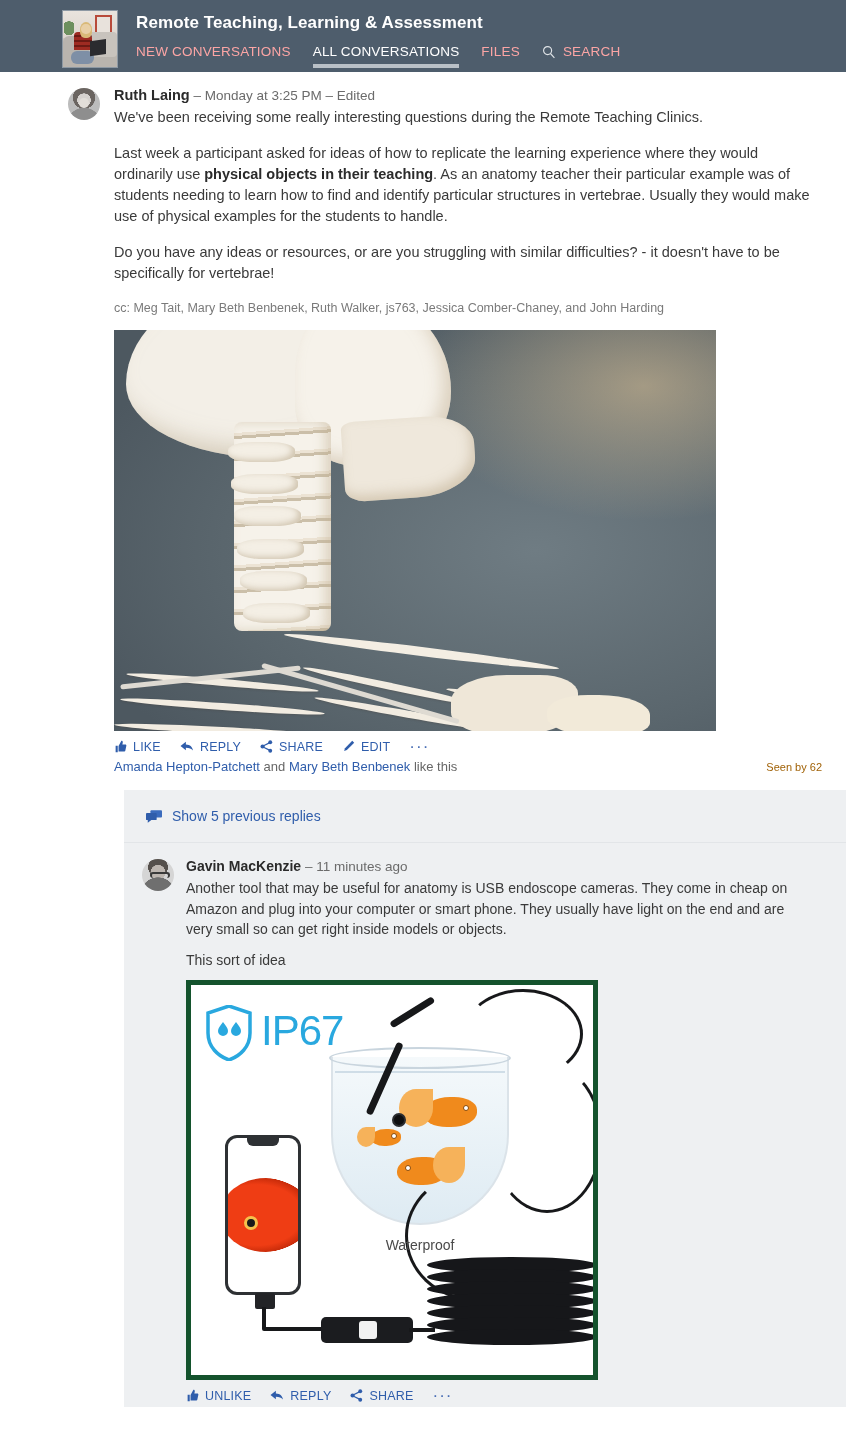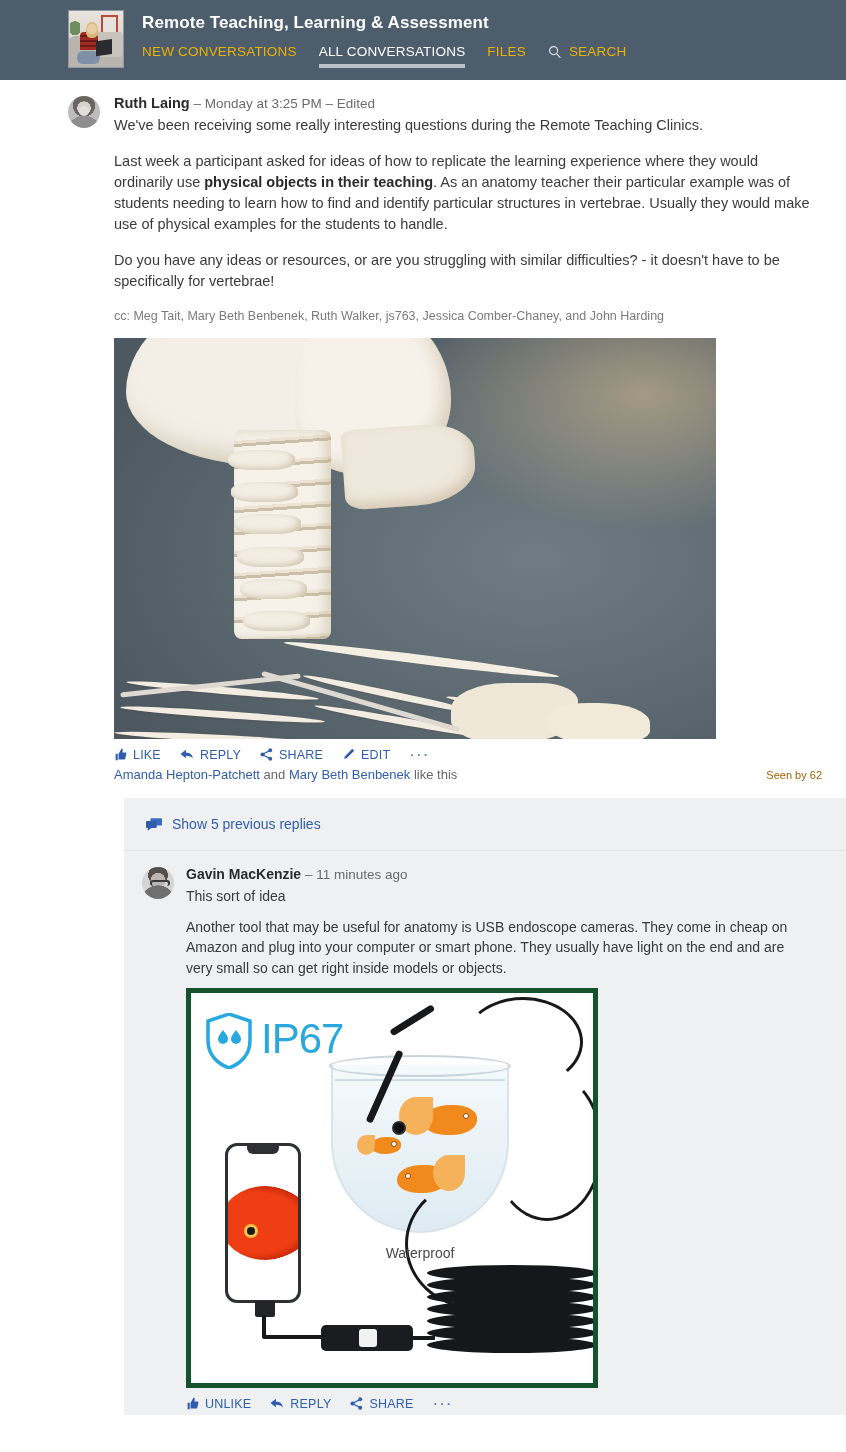--- a/index.html
+++ b/index.html
@@ -10,25 +10,25 @@
     background: #ffffff;
     font-family: "Liberation Sans", sans-serif;
     color: #333333;
     overflow: hidden;
     position: relative;
   }
 
   
   .header {
     width: 846px;
-    height: 80px;
+    height: 72px;
     background: #4e5d6c;
     display: flex;
     align-items: flex-start;
-    padding: 8px 0 0 12px;
+    padding: 8px 0 0 6px;
     position: relative;
   }
   .group-avatar {
     width: 56px;
     height: 58px;
     margin-left: 56px;
     margin-top: 2px;
     border: 1px solid #8d98a3;
     overflow: hidden;
     position: relative;
@@ -57,21 +57,21 @@
     letter-spacing: 0.1px;
     line-height: 20px;
     white-space: nowrap;
   }
   .nav {
     display: flex;
     align-items: center;
     margin-top: 11px;
   }
   .nav-item {
-    color: #eab308;
+    color: #fca5a5;
     font-size: 13.5px;
     letter-spacing: 0.2px;
     margin-right: 22px;
     padding-bottom: 9px;
     position: relative;
     cursor: pointer;
     white-space: nowrap;
   }
   .nav-item.active { color: #ffffff; }
   .nav-item.active::after {
@@ -320,22 +320,22 @@
       <span>Show 5 previous replies</span>
     </div>
 
     <div class="reply">
       <div class="avatar av-gavin"></div>
       <div class="post-body">
         <div class="meta">
           <span class="author">Gavin MacKenzie</span><span> – 11 minutes ago</span>
         </div>
 
+        <p class="para">Another tool that may be useful for anatomy is USB endoscope cameras. They come in cheap on Amazon and plug into your computer or smart phone. They usually have light on the end and are very small so can get right inside models or objects.</p>
         <p class="para">This sort of idea</p>
-        <p class="para">Another tool that may be useful for anatomy is USB endoscope cameras. They come in cheap on Amazon and plug into your computer or smart phone. They usually have light on the end and are very small so can get right inside models or objects.</p>
 
         <div class="endo-wrap">
           <svg class="ip-shield" viewBox="0 0 48 56">
             <path d="M24 1 45 8v20c0 14-10 23-21 27C13 51 3 42 3 28V8z" fill="none" stroke="#29a8df" stroke-width="3.5"></path>
             <path d="M18 17c3 4 5 6.5 5 9a5 5 0 0 1-10 0c0-2.5 2-5 5-9z" fill="#29a8df"></path>
             <path d="M31 17c3 4 5 6.5 5 9a5 5 0 0 1-10 0c0-2.5 2-5 5-9z" fill="#29a8df"></path>
           </svg>
           <div class="ip-text">IP67</div>
 
           <div class="bowl"></div>

